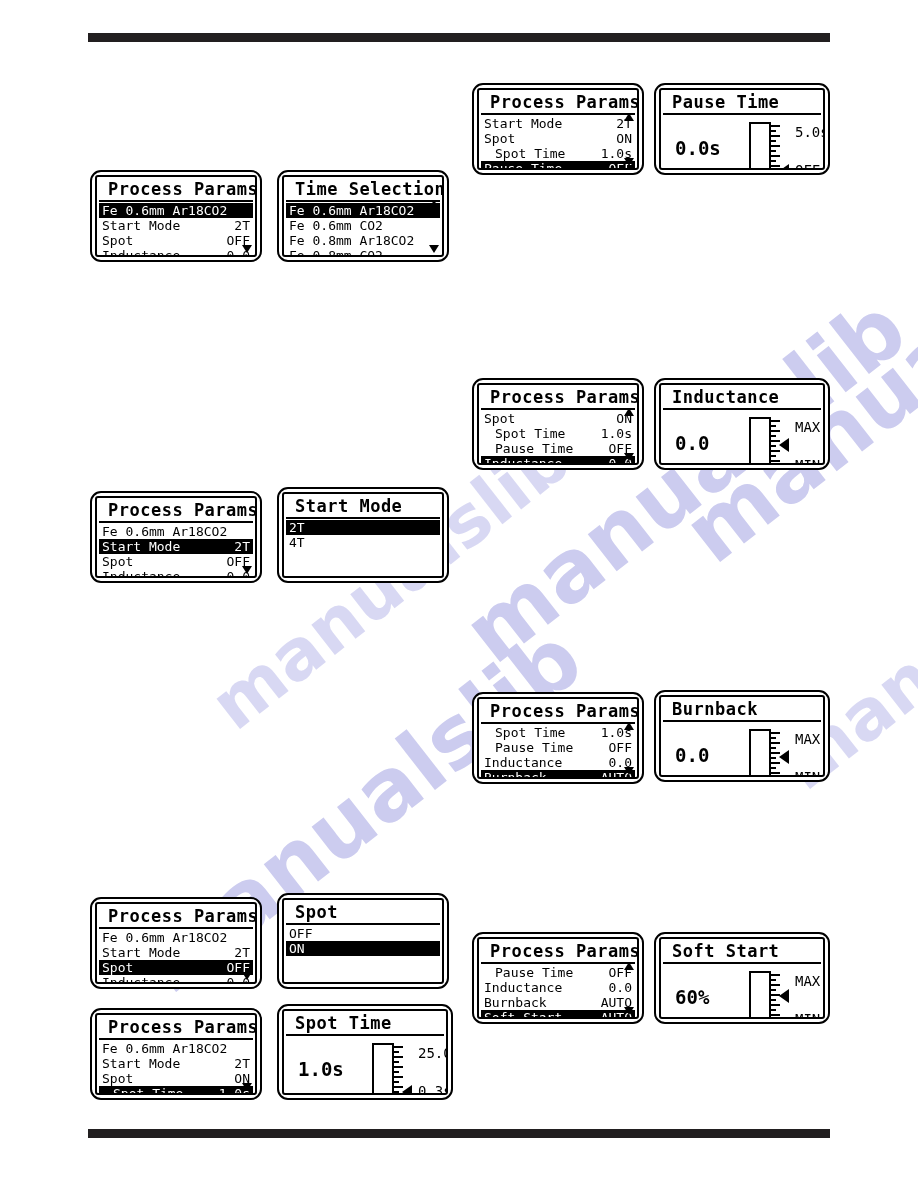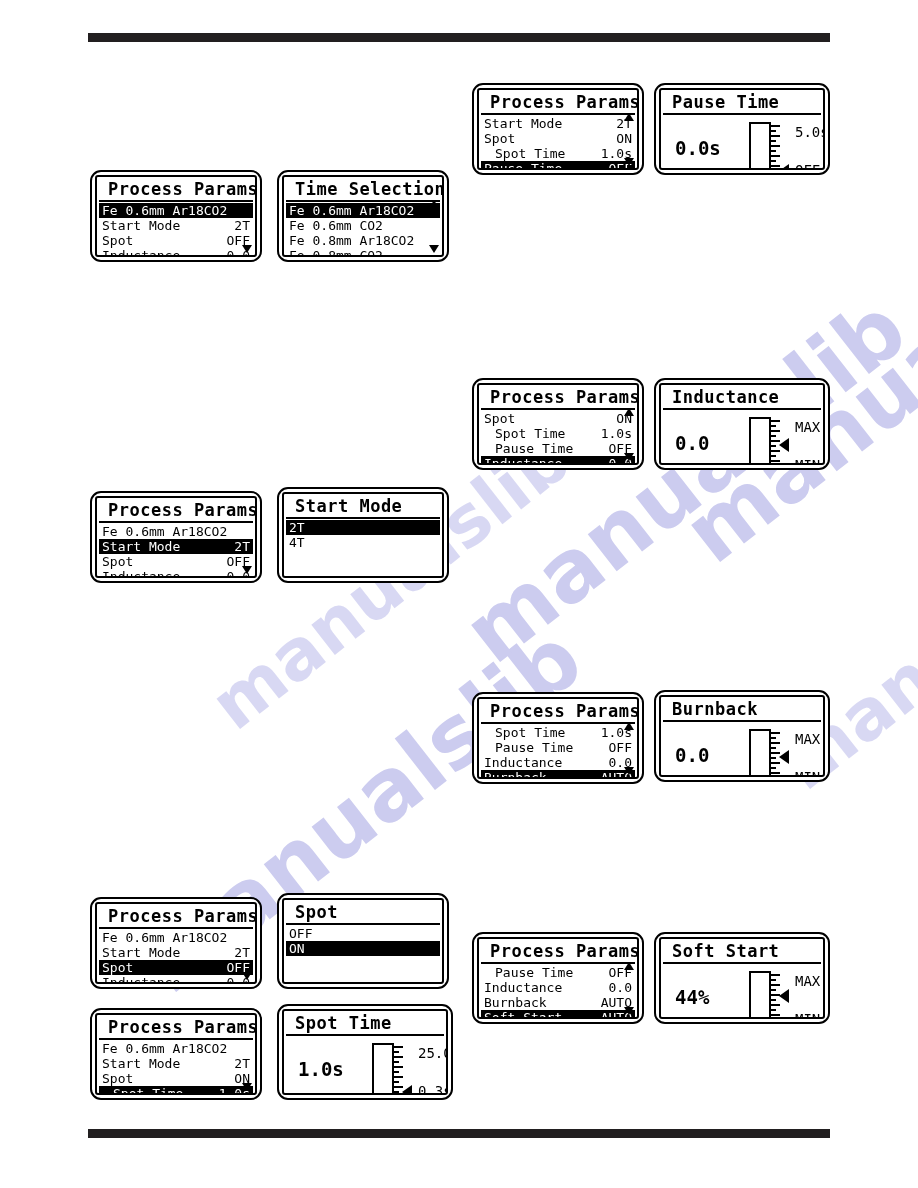--- a/index.html
+++ b/index.html
@@ -491,21 +491,21 @@
     <div class="arrow up" style="top:23px;"></div>
     <div class="arrow down" style="bottom:2px;"></div>
   </div>
 </div>
 
 <div class="lcd" style="left:654px; top:932px; width:176px; height:92px;">
   <div class="lcd-inner">
     <div class="lcd-title">Soft Start</div>
     <div class="lcd-titlerule"></div>
     <div class="gauge-body">
-        <div class="gauge-value" style="left: 14px; top: 21px;">44%</div>
+        <div class="gauge-value" style="left: 14px; top: 21px;">60%</div>
         <div class="gauge-col" style="left: 88px; top: 6px; width: 22px; height: 56px;">
           <div class="tick lng" style="top: 1px;"></div>
           <div class="tick shr" style="top: 6px;"></div>
           <div class="tick lng" style="top: 11px;"></div>
           <div class="tick shr" style="top: 16px;"></div>
           <div class="tick lng" style="top: 21px;"></div>
           <div class="tick shr" style="top: 26px;"></div>
           <div class="tick lng" style="top: 31px;"></div>
           <div class="tick shr" style="top: 36px;"></div>
           <div class="tick lng" style="top: 41px;"></div>

